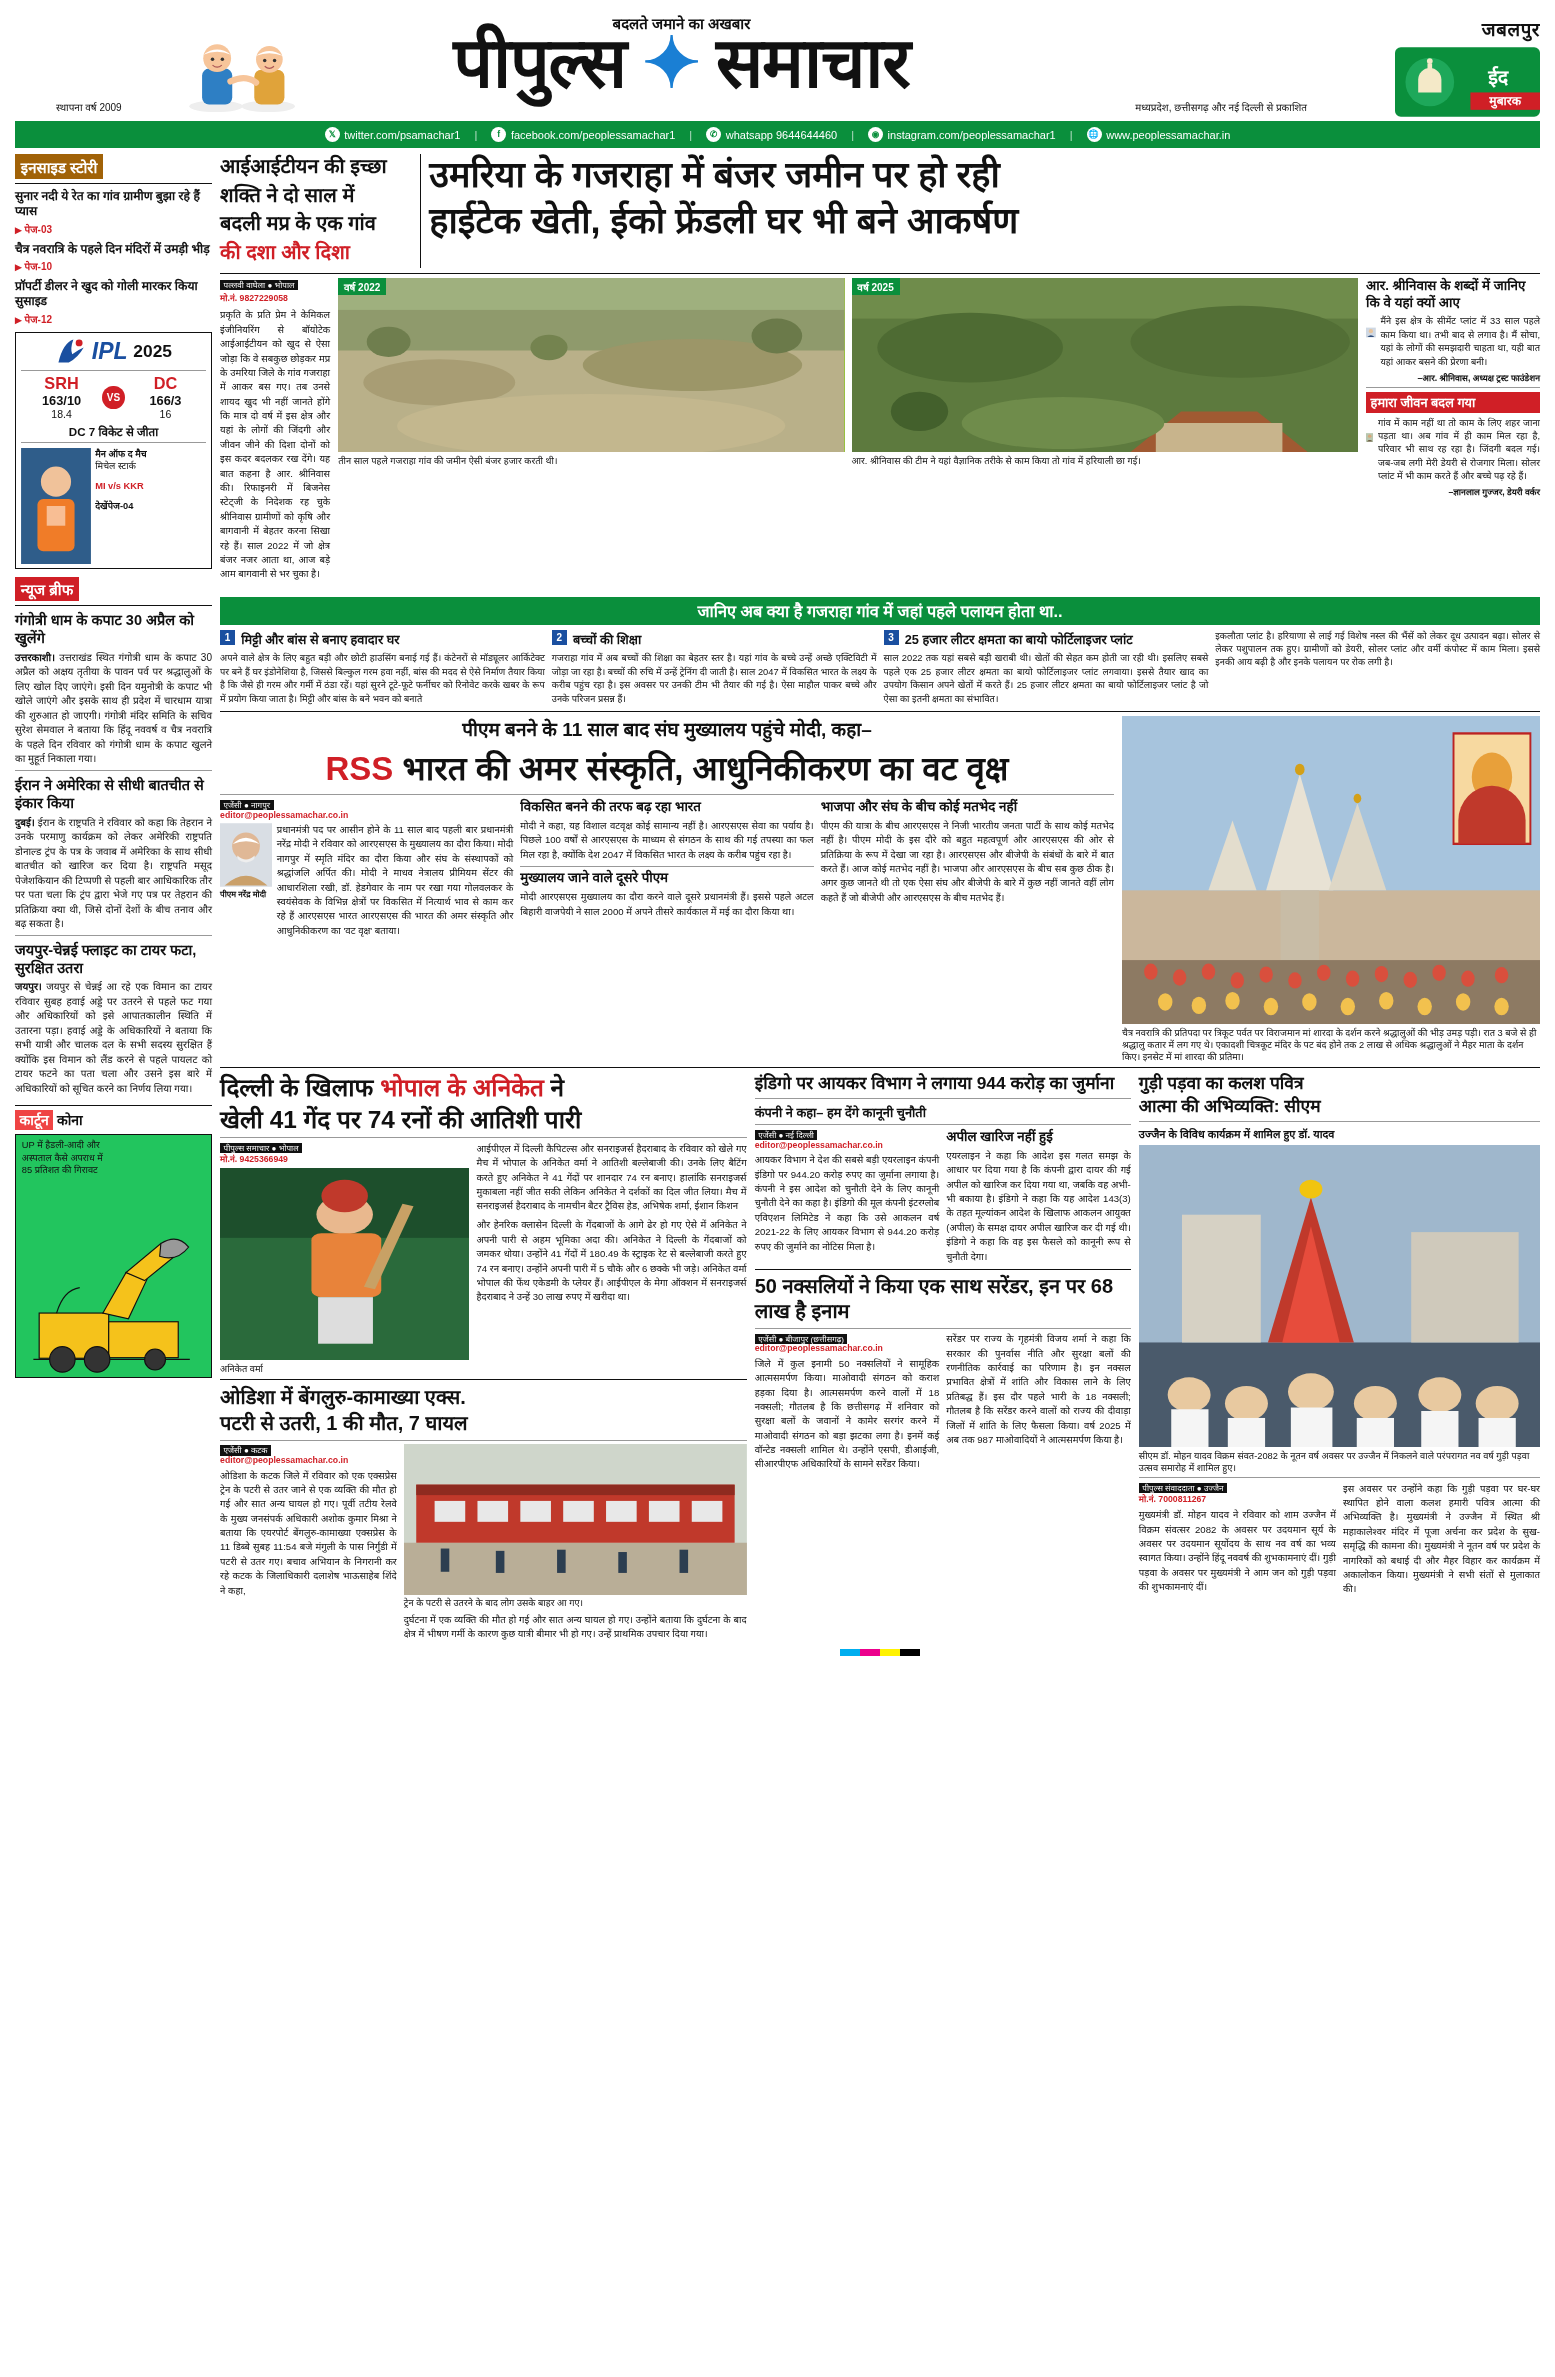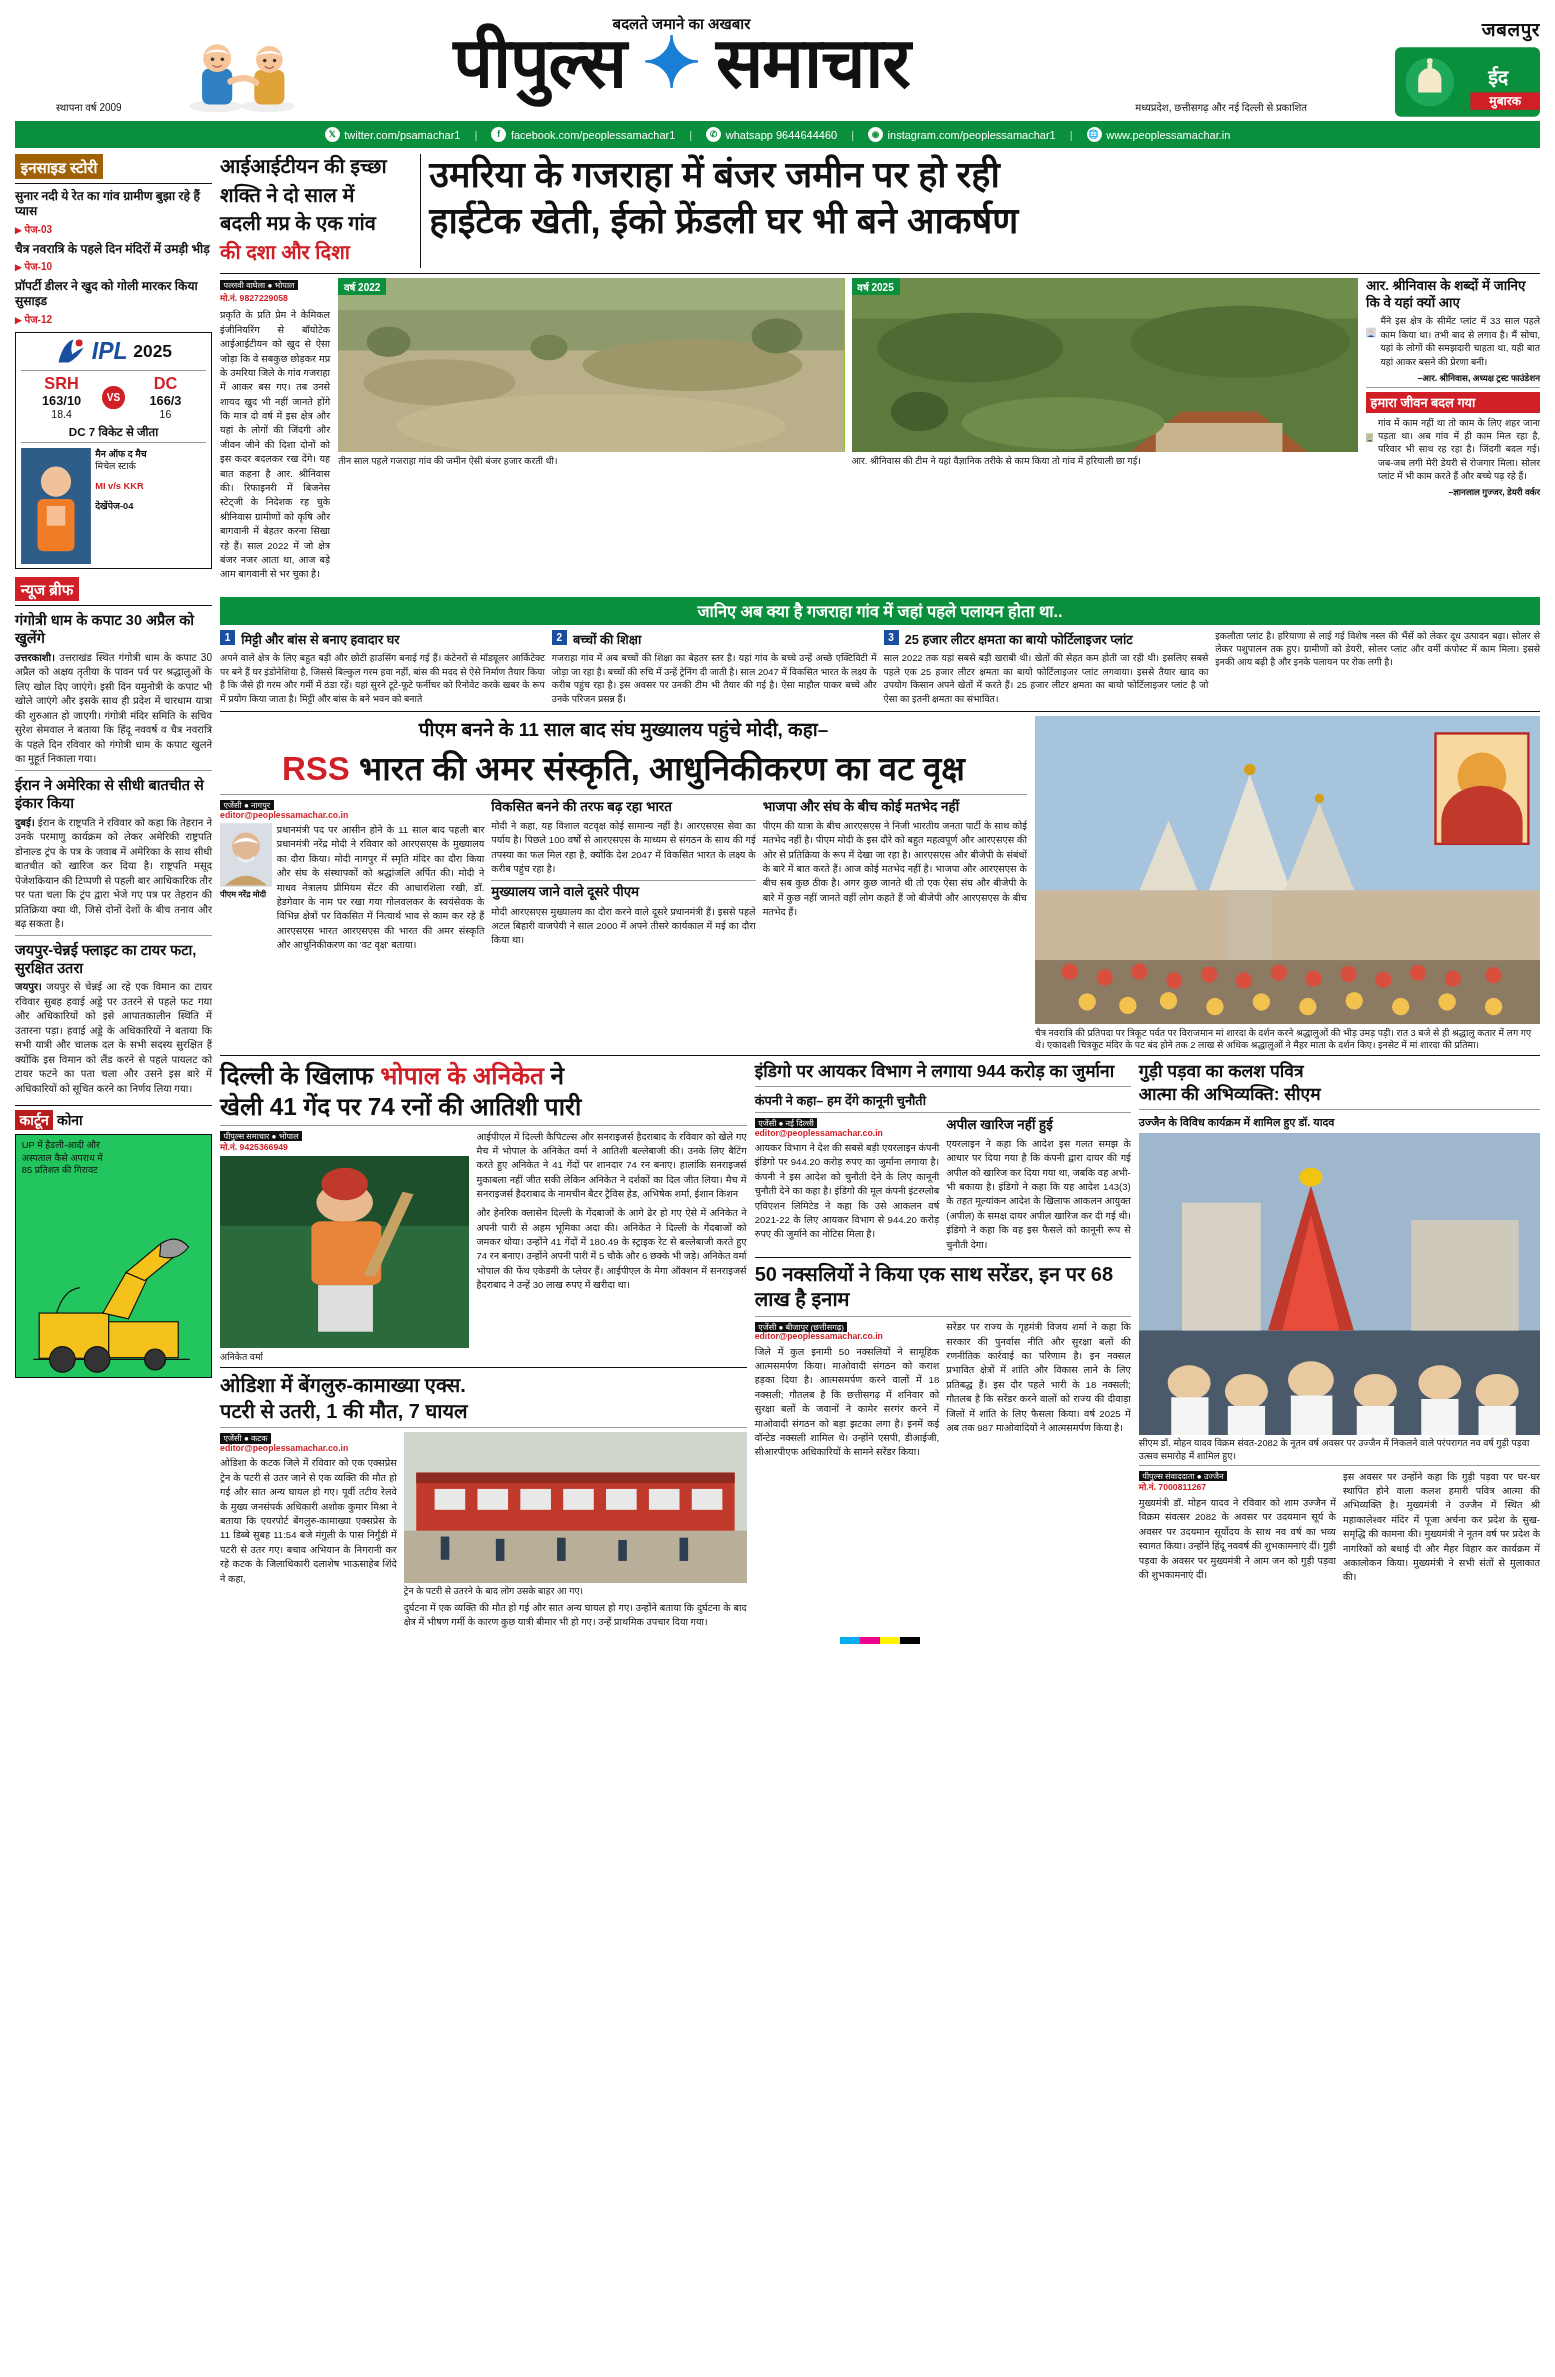--- a/index.html
+++ b/index.html
@@ -80,21 +80,21 @@
   .mini-photo { background:#7d96ad; }
 
   
   .nb-hd { background:#d01f26; color:#fff; font-size:15px; font-weight:bold; padding:1.7px 5.8px; display:inline-block; }
   .nb-title { font-size:14.5px; font-weight:bold; line-height:1.25; margin:4.6px 0 3.5px; }
   .nb-city { font-size:10px; font-weight:bold; }
   .nb-text { font-size:10px; line-height:1.45; text-align:justify; }
 
   
   .cartoon-hd { display:inline-block; }
-  .cartoon-hd .a { background:#b91c1c; color:#fff; font-size:14px; font-weight:bold; padding:1.7px 4.6px; }
+  .cartoon-hd .a { background:#ef4444; color:#fff; font-size:14px; font-weight:bold; padding:1.7px 4.6px; }
   .cartoon-hd .b { font-size:14px; font-weight:bold; padding-left:3.5px; }
   .cartoon-box { border:0.6px solid #111; margin-top:4.6px; height:244px; position:relative; background:#22c55e; overflow:hidden; }
 
   
   .lead-wrap { display:flex; gap:8.1px; }
   .lead-kicker { width:192px; flex:none; text-align:left; }
   .lead-kicker p { font-size:20px; font-weight:bold; line-height:1.25; margin:0 0 3.5px 0; }
   .lead-kicker .hl { color:#d01f26; }
   .lead-head { flex:1; border-left:1.2px solid #111; padding-left:8.1px; }
   .lead-head h1 { font-size:36px; line-height:1.15; margin:0; font-weight:bold; }
@@ -508,21 +508,21 @@
                 <div class="subhd">मुख्यालय जाने वाले दूसरे पीएम</div>
                 <div class="coltxt">मोदी आरएसएस मुख्यालय का दौरा करने वाले दूसरे प्रधानमंत्री हैं। इससे पहले अटल बिहारी वाजपेयी ने साल 2000 में अपने तीसरे कार्यकाल में मई का दौरा किया था।</div>
               </div>
               <div style="flex:1;">
                 <div class="subhd">भाजपा और संघ के बीच कोई मतभेद नहीं</div>
                 <div class="coltxt">पीएम की यात्रा के बीच आरएसएस ने निजी भारतीय जनता पार्टी के साथ कोई मतभेद नहीं है। पीएम मोदी के इस दौरे को बहुत महत्वपूर्ण और आरएसएस की ओर से प्रतिक्रिया के रूप में देखा जा रहा है। आरएसएस और बीजेपी के संबंधों के बारे में बात करते हैं। आज कोई मतभेद नहीं है। भाजपा और आरएसएस के बीच सब कुछ ठीक है। अगर कुछ जानते थी तो एक ऐसा संघ और बीजेपी के बारे में कुछ नहीं जानते वहीं लोग कहते हैं जो बीजेपी और आरएसएस के बीच मतभेद हैं।</div>
               </div>
             </div>
           </div>
 
-          <div style="width:505px;flex:none;">
+          <div style="width:418px;flex:none;">
             <div class="imgph" style="height:308px;">
               <svg viewBox="0 0 870 530" width="100%" height="308" preserveAspectRatio="none">
                 <rect width="870" height="530" fill="#a7c4dd"></rect>
                 <rect y="300" width="870" height="230" fill="#cbb79c"></rect>
                 <path d="M300 300 l70 -200 l70 200 z" fill="#e8e2d4"></path>
                 <path d="M430 300 l60 -150 l60 150 z" fill="#ded7c6"></path>
                 <path d="M180 300 l50 -120 l50 120 z" fill="#e3ddcd"></path>
                 <rect x="330" y="300" width="80" height="120" fill="#c8bca6"></rect>
                 <circle cx="370" cy="92" r="10" fill="#d4a017"></circle>
                 <circle cx="490" cy="142" r="8" fill="#d4a017"></circle>

